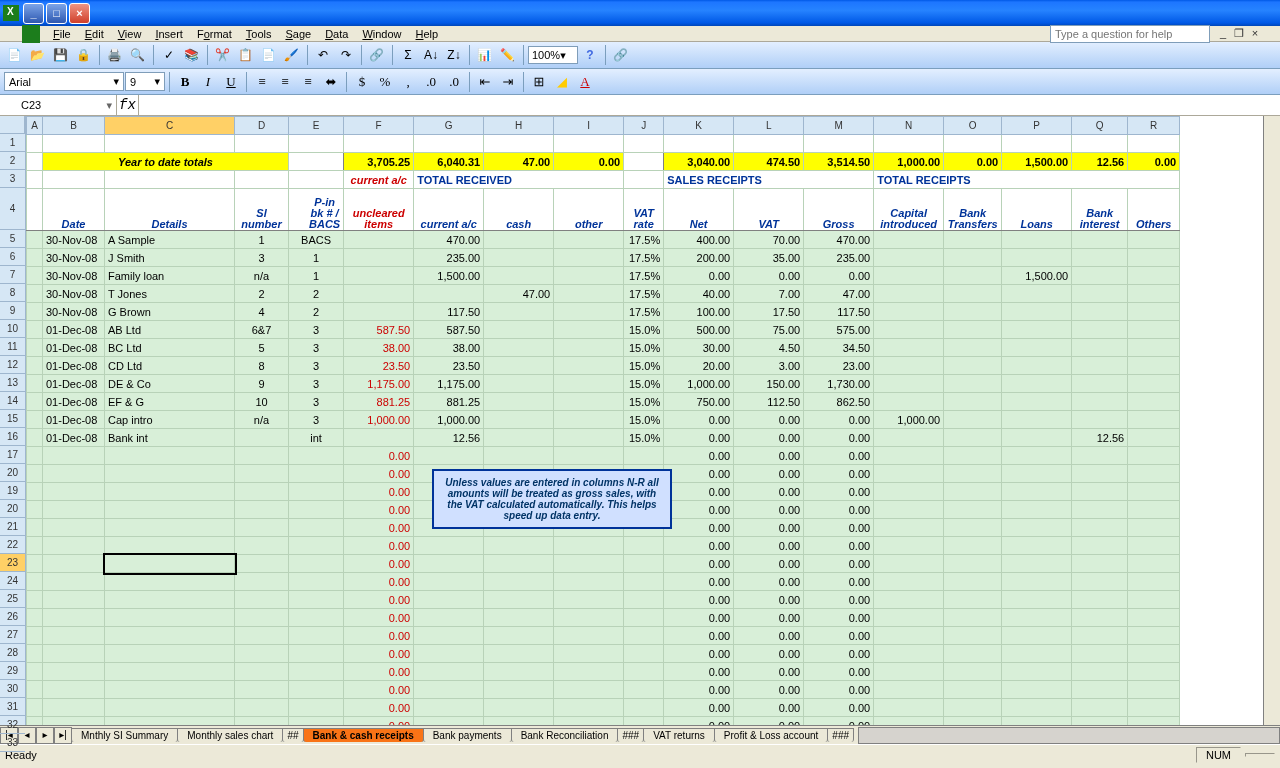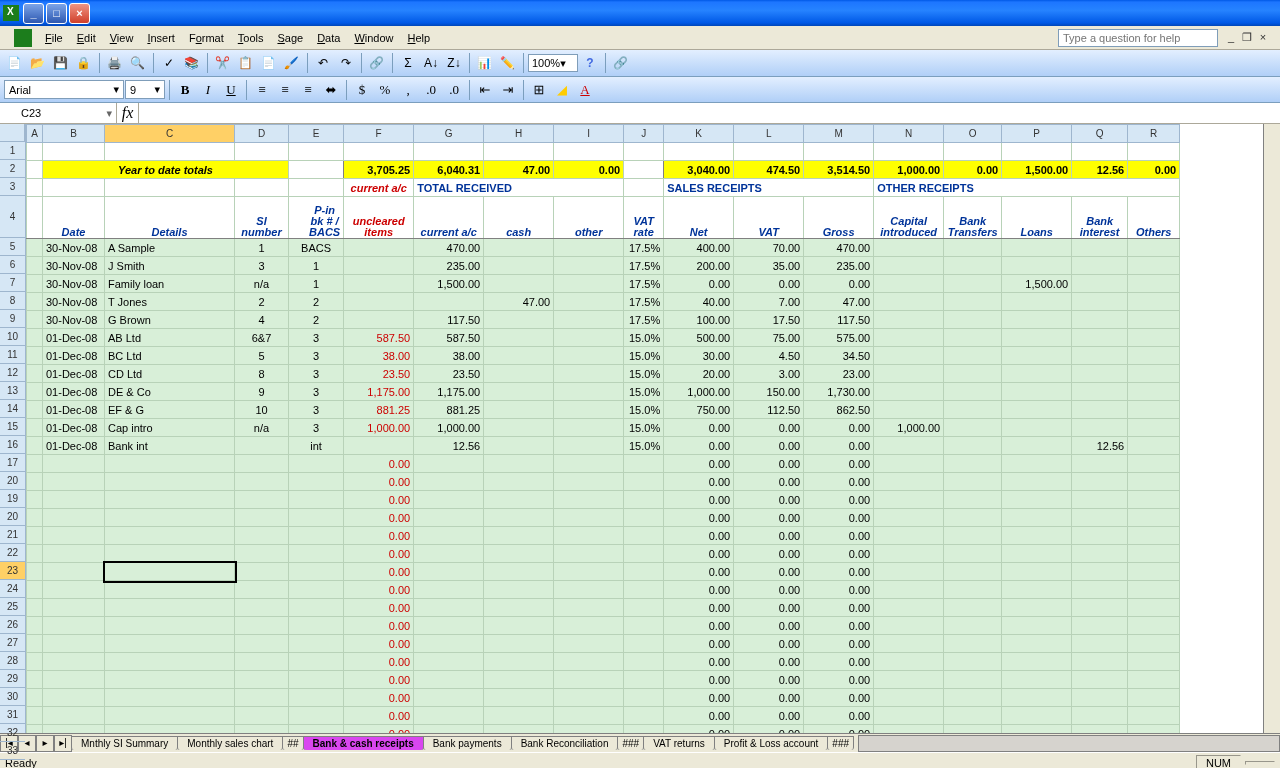--- a/index.html
+++ b/index.html
@@ -4,38 +4,38 @@
 <style>
 * { margin:0; padding:0; box-sizing:border-box; }
 body { font-family: Tahoma, Arial, sans-serif; font-size:11px; background:#ece9d8; width:1280px; height:768px; overflow:hidden; }
 .titlebar { height:26px; background:linear-gradient(to bottom,#0058e6 0%,#1d76ff 8%,#2683ff 40%,#0058e6 88%,#0046b8 100%); display:flex; align-items:center; padding:0 3px; color:#fff; }
 .titlebar .app-icon { width:16px; height:16px; background:#1c7d1c; margin-right:4px; display:inline-block; position:relative; }
 .titlebar .app-icon::after { content:"X"; position:absolute; color:#fff; font-size:10px; font-weight:bold; top:1px; left:4px; }
 .titlebar .title { font-weight:bold; font-size:12px; flex:1; }
 .win-btns { display:flex; gap:2px; }
 .win-btn { width:21px; height:21px; border-radius:3px; background:linear-gradient(to bottom,#7ba4e8,#2e58b0); border:1px solid #fff; color:#fff; font-weight:bold; text-align:center; font-size:11px; line-height:18px; }
 .win-btn.close { background:linear-gradient(to bottom,#f09583,#d03f2a); }
-.menubar { height:24px; background:#ece9d8; display:flex; align-items:center; padding:0 10px; border-bottom:1px solid #aca899; }
+.menubar { height:16px; background:#ece9d8; display:flex; align-items:center; padding:0 18px; border-bottom:1px solid #aca899; }
 .menubar .excel-sm { width:18px; height:18px; background:#1c7d1c; margin-right:6px; margin-left:4px; }
 .menubar span.m { padding:2px 7px; cursor:default; }
 .menubar span.m u { text-decoration:underline; }
 .menubar .help-box { margin-left:auto; width:160px; height:18px; border:1px solid #7f9db9; background:#fff; color:#808080; padding:1px 4px; font-size:11px; }
 .menubar .win-mini { margin-left:6px; display:flex; gap:2px; }
 .menubar .win-mini span { width:14px; height:14px; line-height:12px; text-align:center; font-family:Arial; font-size:11px; color:#333; }
 .toolbar { height:27px; background:linear-gradient(to bottom,#e3efff,#b0cff7); border-bottom:1px solid #7b9ebd; display:flex; align-items:center; padding:0 4px; gap:1px; }
 .tbtn { width:22px; height:22px; display:flex; align-items:center; justify-content:center; font-size:12px; }
 .sep { width:1px; height:20px; background:#7b9ebd; margin:0 3px; }
 .zoom-box { height:18px; border:1px solid #7f9db9; background:#fff; padding:1px 3px; font-size:11px; width:50px; display:flex; align-items:center; }
 .fmt-bar { height:26px; background:linear-gradient(to bottom,#e3efff,#b0cff7); border-bottom:1px solid #7b9ebd; display:flex; align-items:center; padding:7px 4px; gap:1px; }
 .font-sel { height:19px; border:1px solid #7f9db9; background:#fff; padding:1px 4px; font-size:11px; display:flex; align-items:center; }
 .fbtn { width:22px; height:22px; display:flex; align-items:center; justify-content:center; font-family:"Times New Roman"; font-size:13px; }
 .fbtn.b { font-weight:bold; } .fbtn.i { font-style:italic; } .fbtn.u { text-decoration:underline; }
 .name-box-row { height:21px; background:#fff; display:flex; align-items:stretch; border-bottom:1px solid #aca899;padding-left:17px; }
 .name-box { width:100px; border-right:1px solid #aca899; padding:2px 4px; font-size:11px; display:flex; align-items:center; background:#fff; }
-.fx-label { width:22px; border-right:1px solid #aca899; display:flex; align-items:center; justify-content:center; font-style:italic; font-family:Liberation Serif, serif; font-size:16px; }
+.fx-label { width:22px; border-right:1px solid #aca899; display:flex; align-items:center; justify-content:center; font-style:italic; font-family:Liberation Mono, monospace; font-size:14px; }
 .formula-bar { flex:1; padding:2px 4px; }
 .grid-area { height:609px; background:#fff; position:relative; display:flex; }
 .row-hdrs { width:26px; background:#d6e7f5; border-right:1px solid #9eb6ce; }
 .corner { height:18px; background:#d6e7f5; border-bottom:1px solid #9eb6ce; border-right:1px solid #9eb6ce; }
 .rh { height:18px; border-bottom:1px solid #9eb6ce; text-align:center; font-size:10px; line-height:17px; color:#333; }
 .rh.sel { background:#ffd066; }
 .rh.tall { height:42px; line-height:41px; }
 .grid-main { flex:1; overflow:hidden; }
 table.sheet { border-collapse:collapse; table-layout:fixed; }
 table.sheet th { height:18px; background:#d6e7f5; border:1px solid #9eb6ce; font-weight:normal; font-size:10px; color:#333; text-align:center; }
@@ -51,21 +51,21 @@
 .thick-t { border-top:1.5px solid #808080 !important; }
 .gcell { background:#d8efd8; }
 .num { text-align:right; }
 .red { color:#cc0000; }
 .ctr { text-align:center; }
 .note-box { position:absolute; left:432px; top:353px; width:240px; background:#d0e0ff; border:2px solid #003399; padding:6px; font-size:10px; font-weight:bold; font-style:italic; color:#003366; text-align:center; z-index:5; }
 .sheet-tabs { height:19px; background:#ece9d8; display:flex; align-items:center; border-top:1px solid #808080; font-size:10px; }
 .tab-nav { display:flex; }
 .tab-nav span { width:18px; height:17px; border:1px solid #808080; background:#ece9d8; text-align:center; line-height:14px; }
 .tab { background:#ece9d8; border:1px solid #808080; border-bottom:none; padding:1px 9px; margin-left:-1px; border-radius:0 0 3px 3px; }
-.tab.active { background:#d946ef; font-weight:bold; }
+.tab.active { background:#f97316; font-weight:bold; }
 .tab.small { padding:1px 4px; }
 .statusbar { height:20px; background:#ece9d8; border-top:1px solid #fff; display:flex; align-items:center; padding:0 5px; font-size:11px; }
 .statusbar .status-cell { padding:1px 9px; border:1px inset #ece9d8; margin-left:4px; }
 .selcell { outline:2px solid #000; }
 .scrollbar-v { width:17px; background:#ece9d8; border-left:1px solid #808080; }
 </style>
 </head>
 <body>
 
 <div class="titlebar">
@@ -299,21 +299,21 @@
       <tr id="r3">
             <td class=""></td>
             <td class="thick-t"></td>
             <td class="thick-t"></td>
             <td class="thick-t"></td>
             <td class="thick-t"></td>
             <td class="hdr-red thick-t">current a/c</td>
             <td colspan="3" class="sec-hdr thick-t">TOTAL RECEIVED</td>
             <td class="thick-t"></td>
             <td colspan="3" class="sec-hdr thick-t">SALES RECEIPTS</td>
-            <td colspan="5" class="sec-hdr thick-t">OTHER RECEIPTS</td>
+            <td colspan="5" class="sec-hdr thick-t">TOTAL RECEIPTS</td>
           </tr>
       <tr id="r4" style="height:42px">
             <td class="hdr-blue thick-b" style="vertical-align: bottom; white-space: normal; line-height: 11px;"></td>
             <td class="hdr-blue thick-b" style="vertical-align: bottom; white-space: normal; line-height: 11px;">Date</td>
             <td class="hdr-blue thick-b" style="vertical-align: bottom; white-space: normal; line-height: 11px;">Details</td>
             <td class="hdr-blue thick-b" style="vertical-align: bottom; white-space: normal; line-height: 11px;">Sl number</td>
             <td class="hdr-blue thick-b" style="vertical-align: bottom; white-space: normal; line-height: 11px; padding-left: 20px;">P-in bk # / BACS</td>
             <td class="hdr-red thick-b" style="vertical-align: bottom; white-space: normal; line-height: 11px;">uncleared items</td>
             <td class="hdr-blue thick-b" style="vertical-align: bottom; white-space: normal; line-height: 11px;">current a/c</td>
             <td class="hdr-blue thick-b" style="vertical-align: bottom; white-space: normal; line-height: 11px;">cash</td>
@@ -885,20 +885,21 @@
             <td class="gcell num">0.00</td>
             <td class="gcell num">0.00</td>
             <td class="gcell"></td>
             <td class="gcell"></td>
             <td class="gcell"></td>
             <td class="gcell"></td>
             <td class="gcell"></td>
           </tr>
         </tbody>
     </table>
+    <div class="note-box">Unless values are entered in columns N-R all amounts will be treated as gross sales, with the VAT calculated automatically. This helps speed up data entry.</div>
   </div>
   <div class="scrollbar-v"></div>
 </div>
 
 <div class="sheet-tabs">
   <div class="tab-nav">
     <span>|◂</span>
     <span>◂</span>
     <span>▸</span>
     <span>▸|</span>

